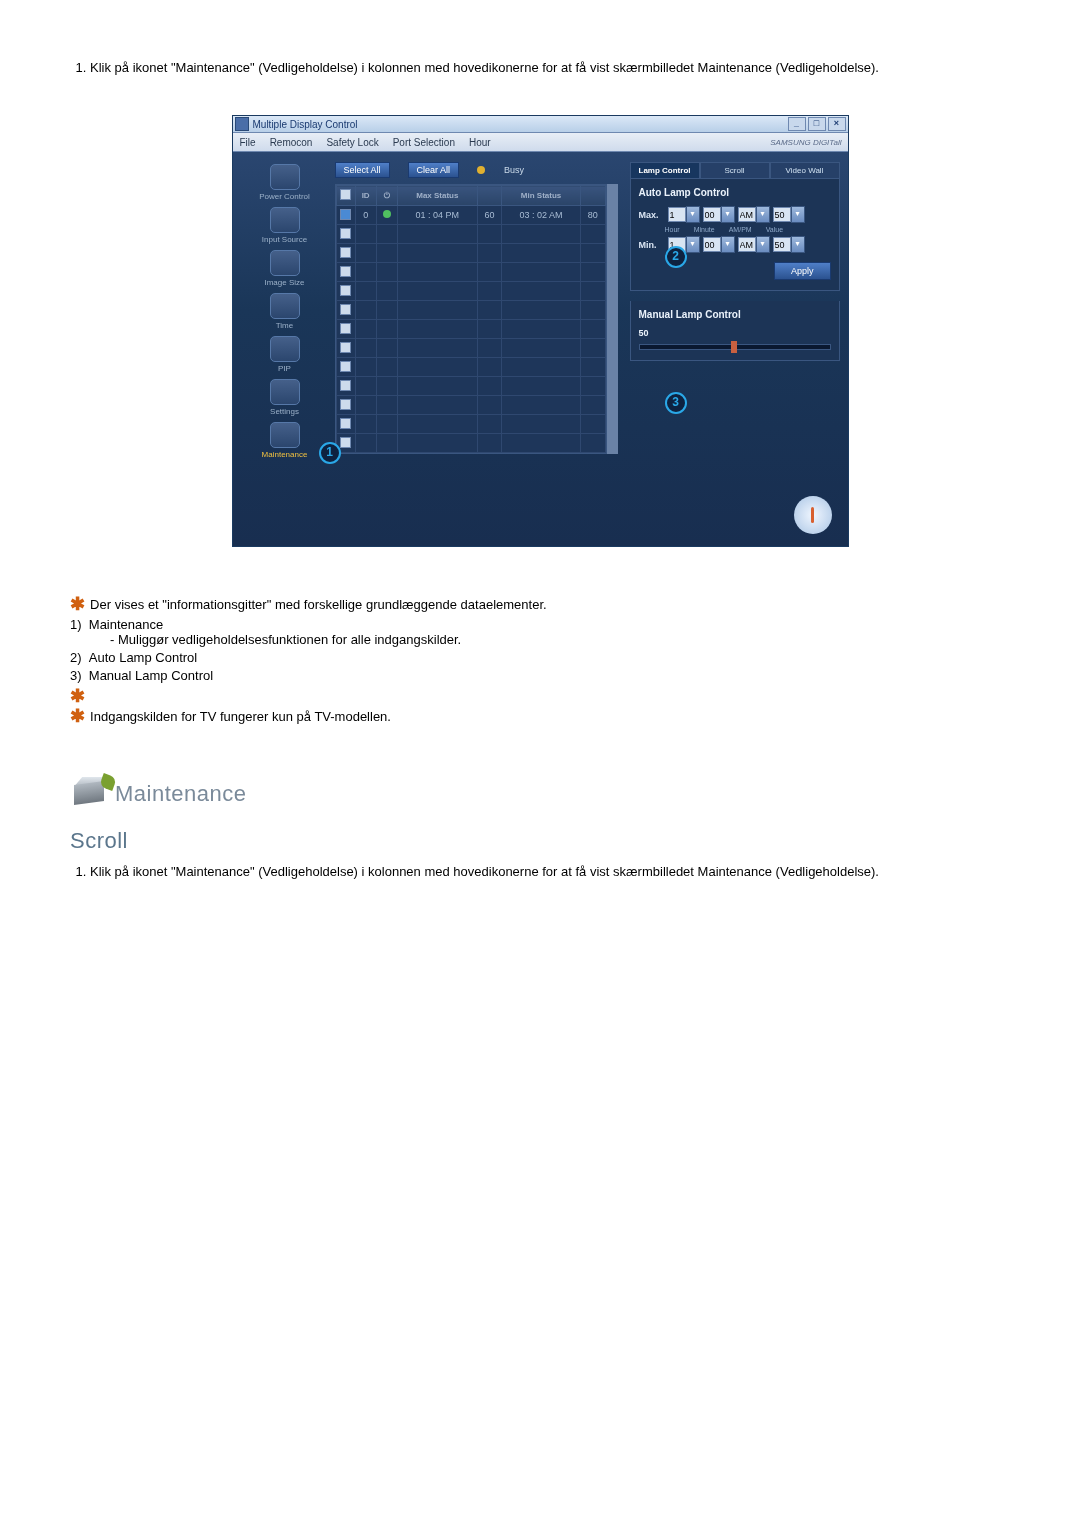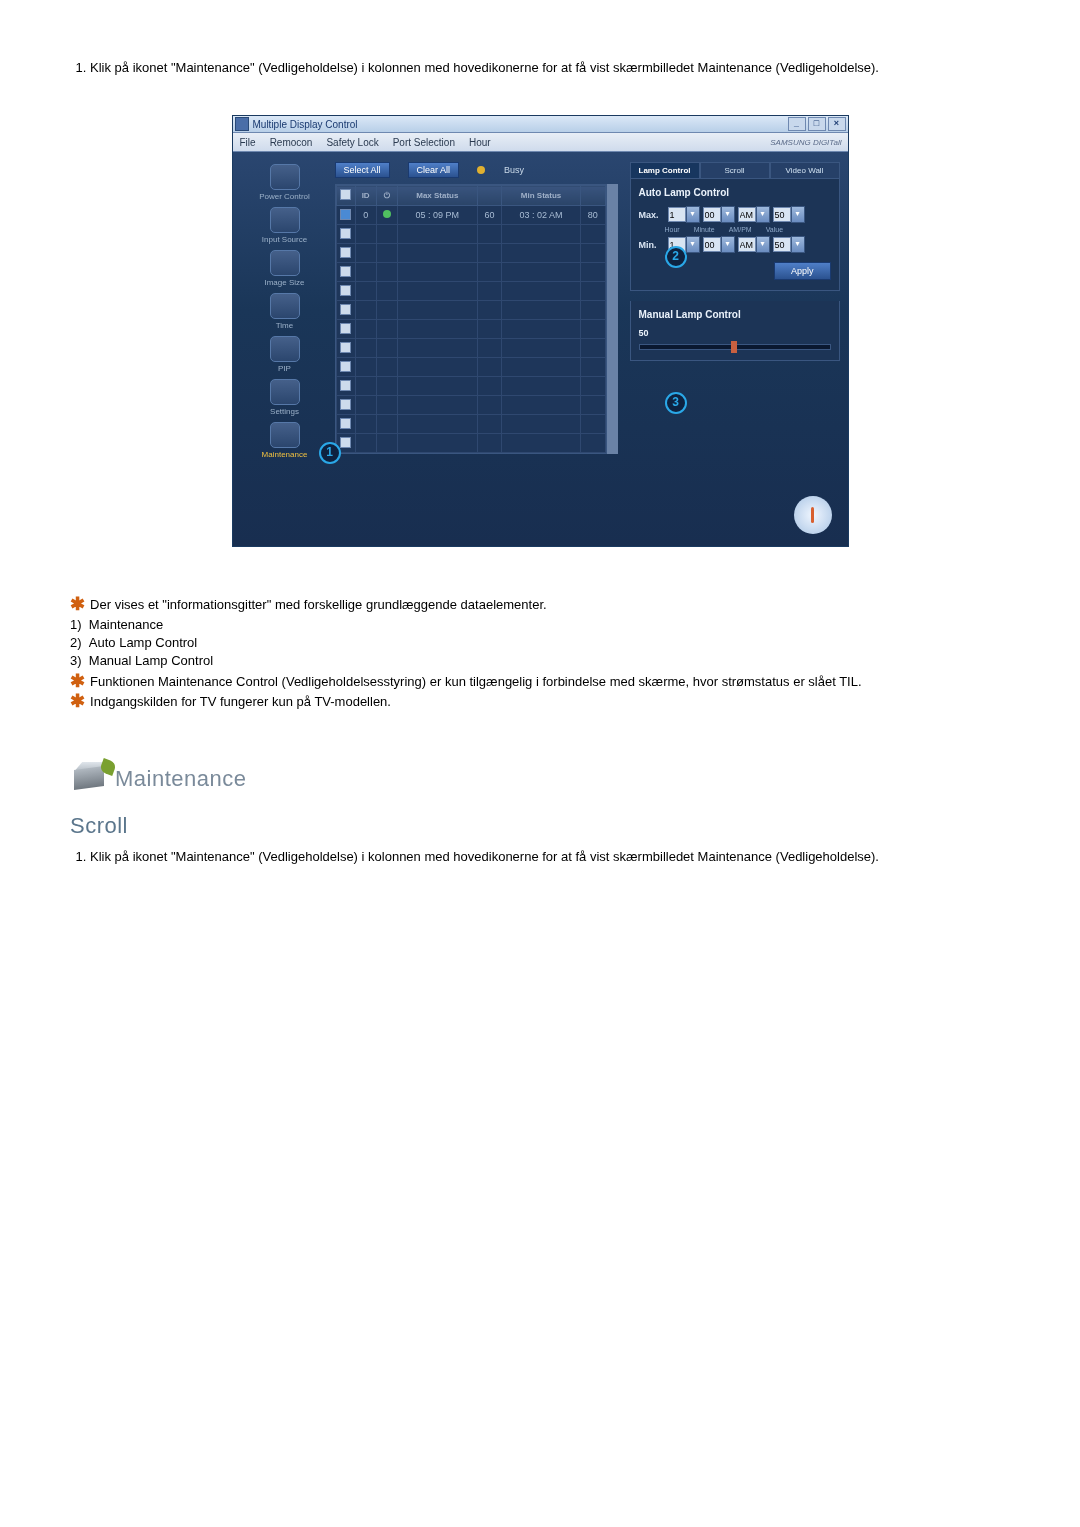--- a/index.html
+++ b/index.html
@@ -164,21 +164,21 @@
               <th>⏻</th>
               <th>Max Status</th>
               <th></th>
               <th>Min Status</th>
               <th></th>
             </tr>
             <tr>
               <td class="chk"><span style="background:#4a8ad4"></span></td>
               <td>0</td>
               <td><span style="display:inline-block;width:8px;height:8px;background:#50c060;border-radius:50%"></span></td>
-              <td>05 : 09 PM</td>
+              <td>01 : 04 PM</td>
               <td>60</td>
               <td>03 : 02 AM</td>
               <td>80</td>
             </tr>
             <tr>
                     <td class="chk"><span></span></td>
                     <td></td>
                     <td></td>
                     <td></td>
                     <td></td>
@@ -365,30 +365,29 @@
     </div>
   </div>
 
   <div class="star-line">
       <span class="star"></span>
     <span>Der vises et "informationsgitter" med forskellige grundlæggende dataelementer.</span>
     </div>
 
   <div class="num-list">
     <div><span>1)</span>&nbsp;&nbsp;<span>Maintenance</span>
-      </div>
+      <div class="sub">- Muliggør vedligeholdelsesfunktionen for alle indgangskilder.</div></div>
     <div><span>2)</span>&nbsp;&nbsp;<span>Auto Lamp Control</span>
       </div>
     <div><span>3)</span>&nbsp;&nbsp;<span>Manual Lamp Control</span>
       </div>
   </div>
 
   <div class="star-line" style="margin-top:6px">
       <span class="star"></span>
-    <span class="nb">Funktionen Maintenance Control (Vedligeholdelsesstyring) er kun tilgængelig i forbindelse med skærme, hvor strømstatus er slået TIL.</span>
     </div>
   <div class="star-line">
       <span class="star"></span>
     <span class="nb">Indgangskilden for TV fungerer kun på TV-modellen.</span>
     </div>
 
   <div class="section-head">
     <span class="box-icon">
       <span class="top"></span>
         <span class="cube"></span>

